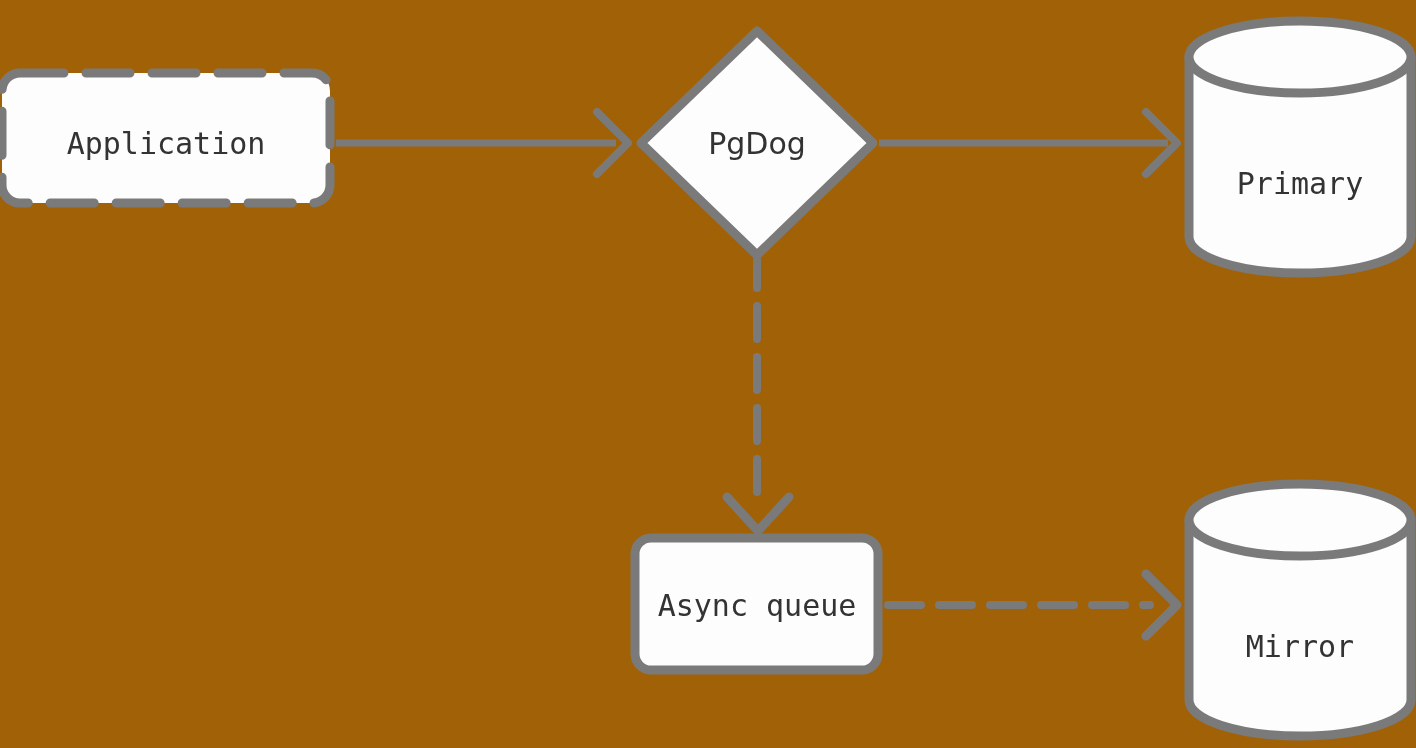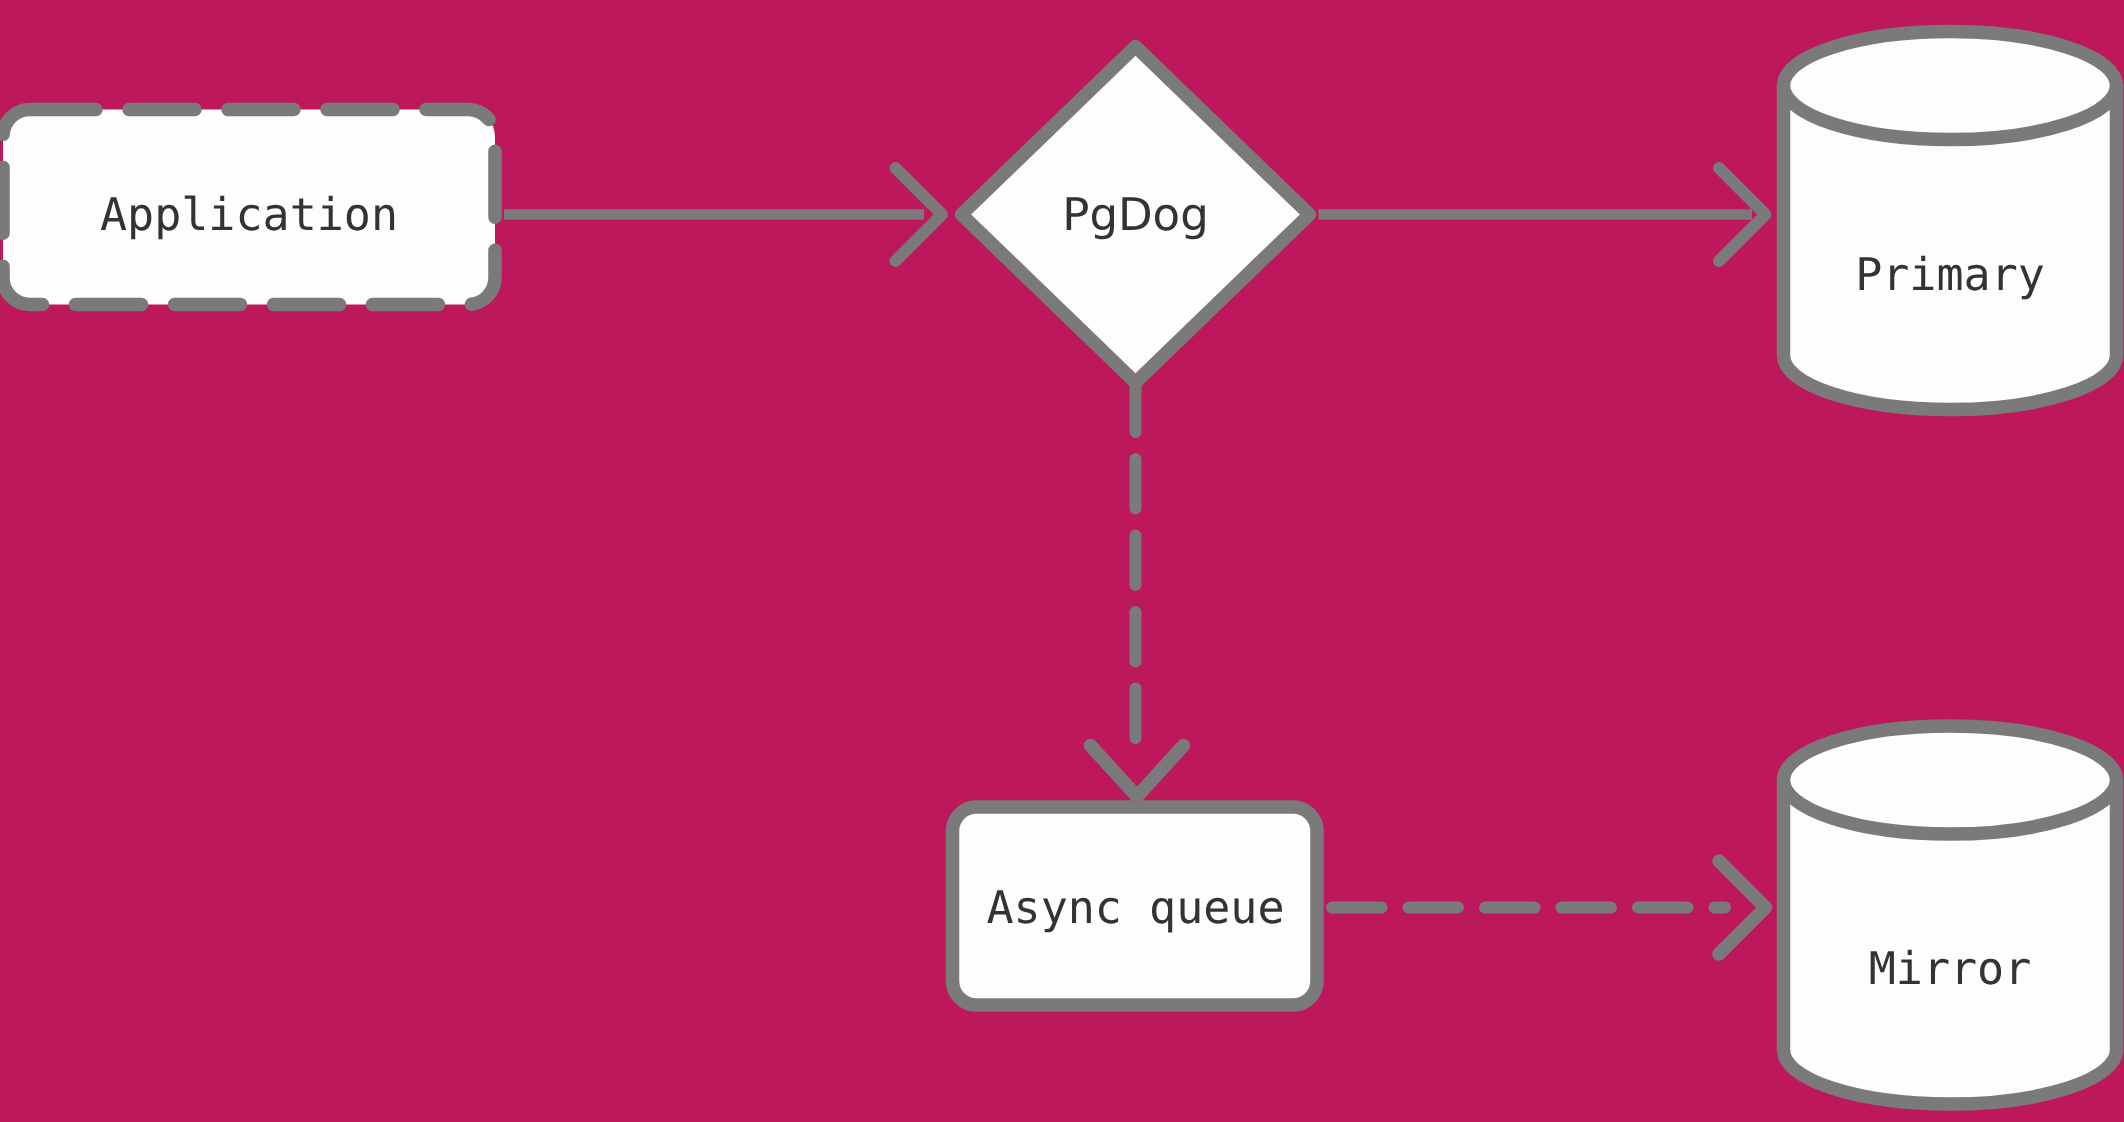--- a/index.html
+++ b/index.html
@@ -10,21 +10,21 @@
   body {
     width: 1416px;
     height: 748px;
     overflow: hidden;
     font-family: "DejaVu Sans Mono", "Liberation Mono", monospace;
   }
   #diagram-root {
     position: relative;
     width: 1416px;
     height: 748px;
-    background: #be185d;
+    background: #a16207;
   }
   svg.diagram-canvas {
     position: absolute;
     left: 0;
     top: 0;
     width: 1416px;
     height: 748px;
     display: block;
   }
   .node-label-mono {

